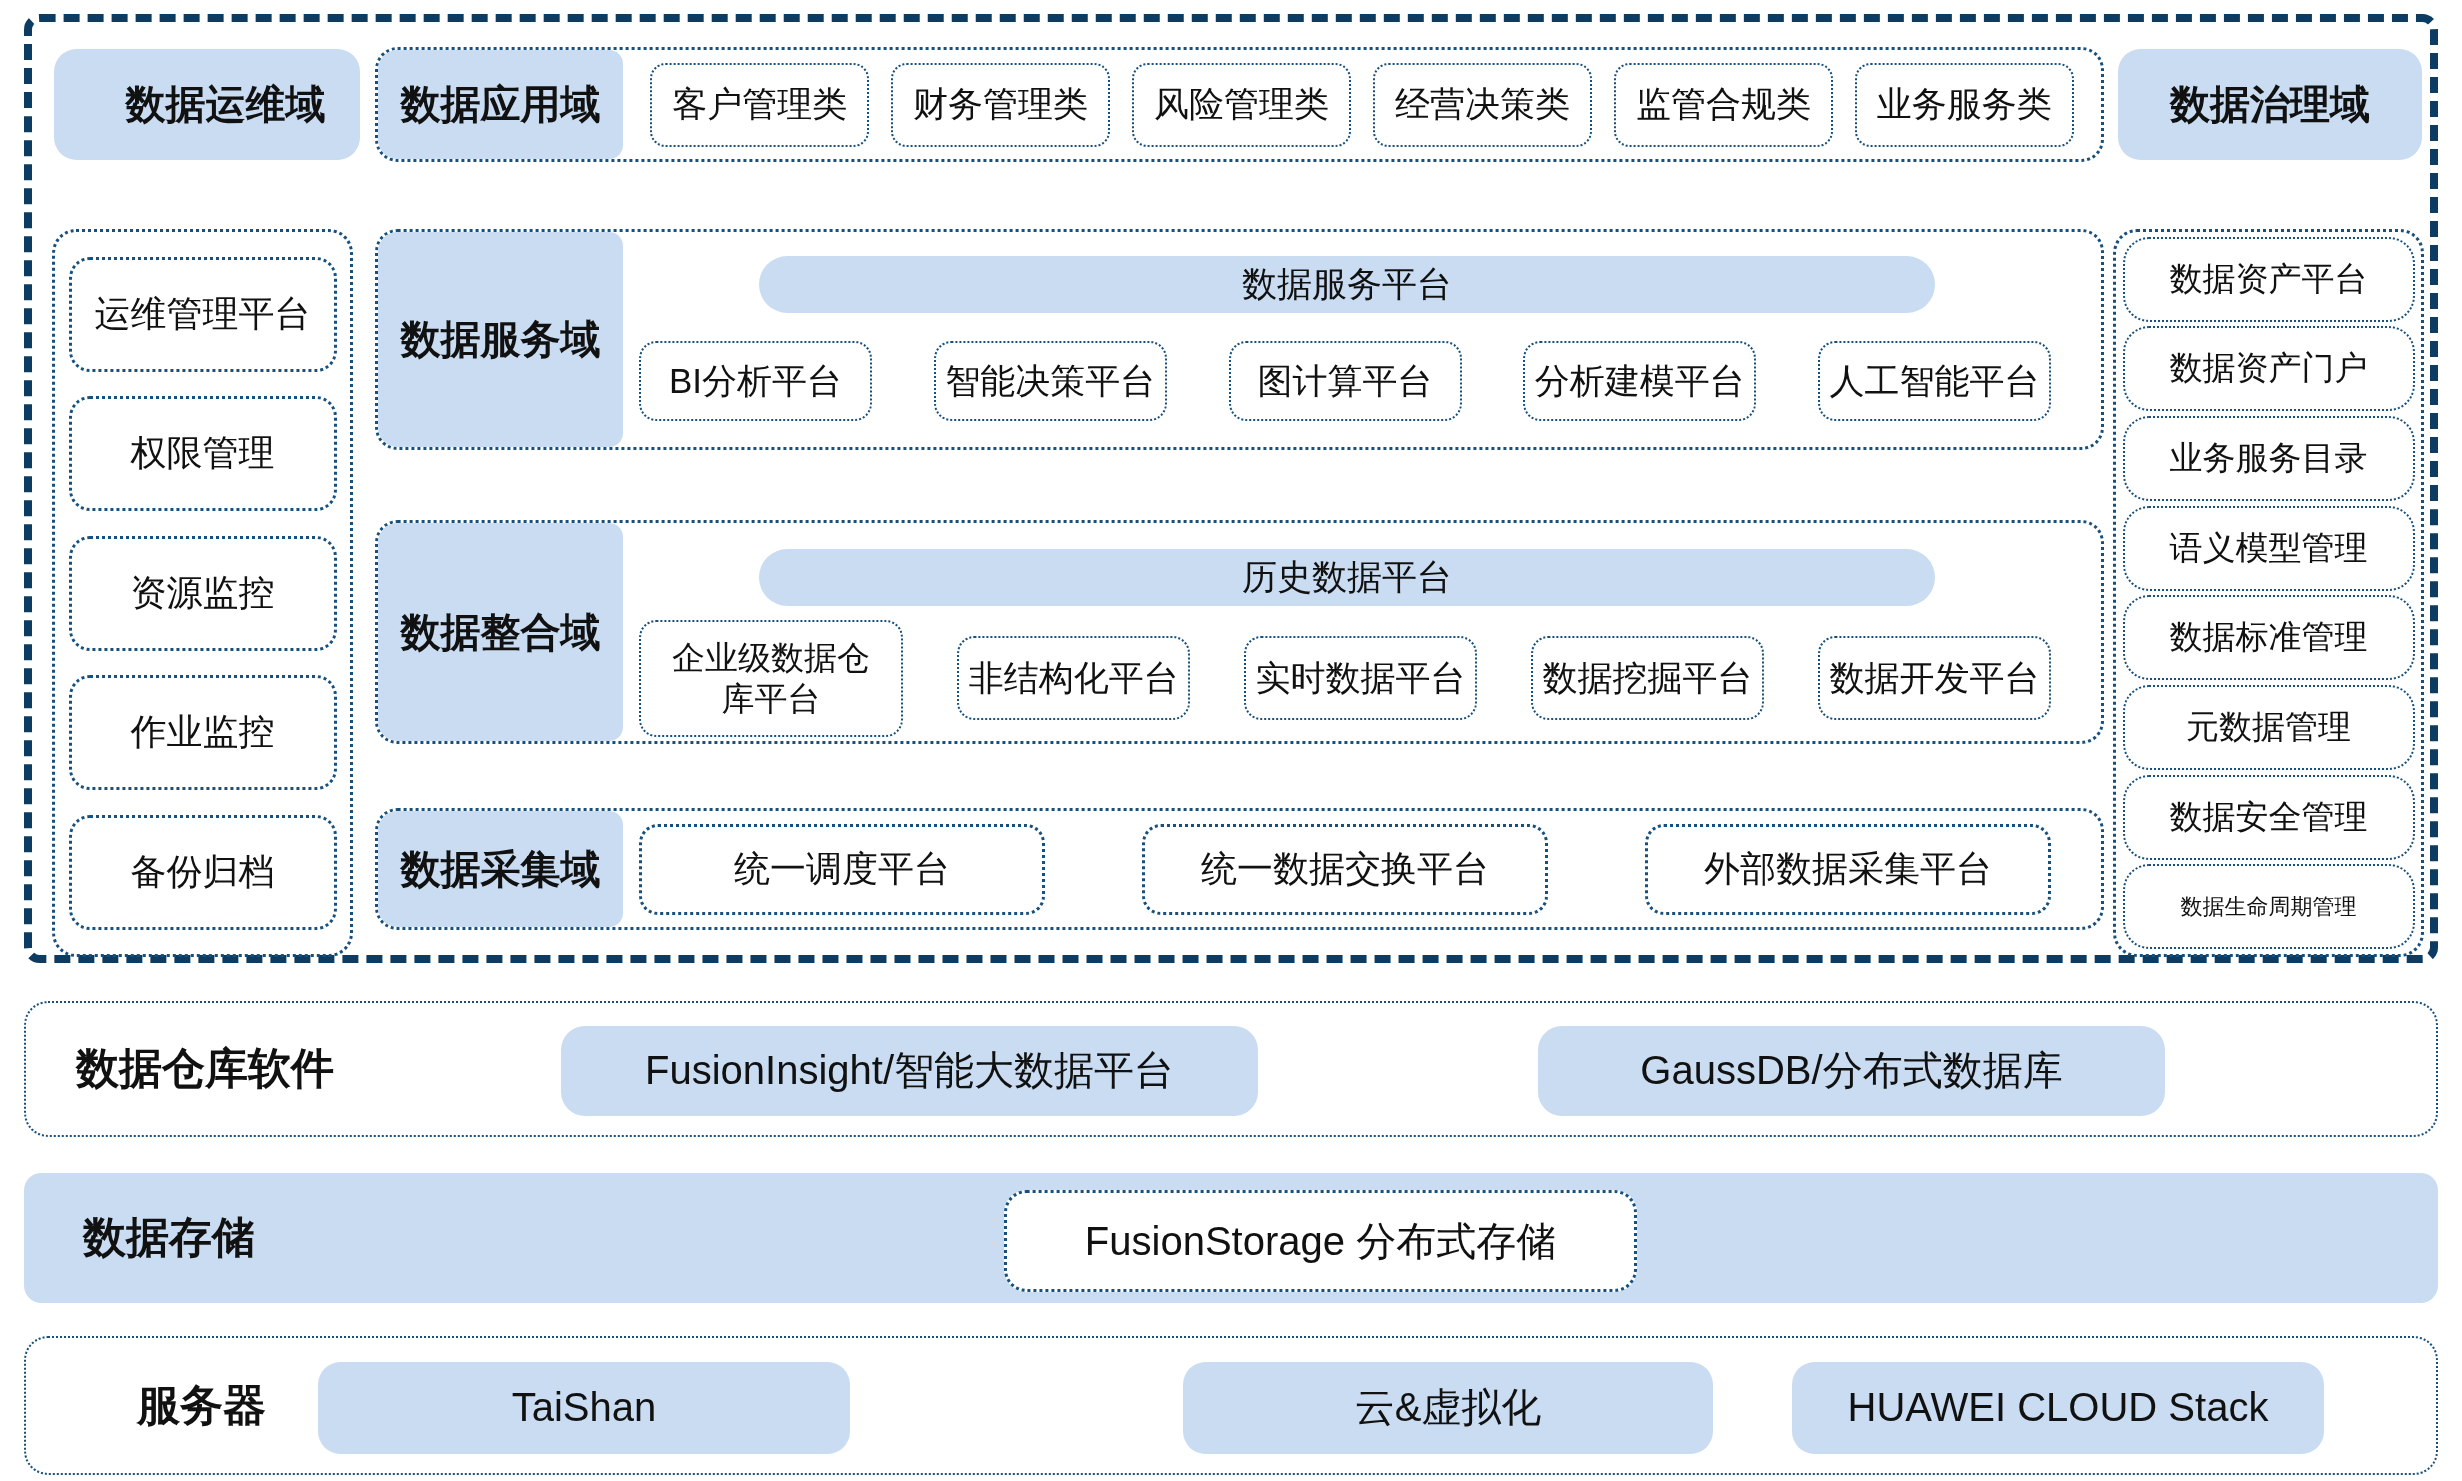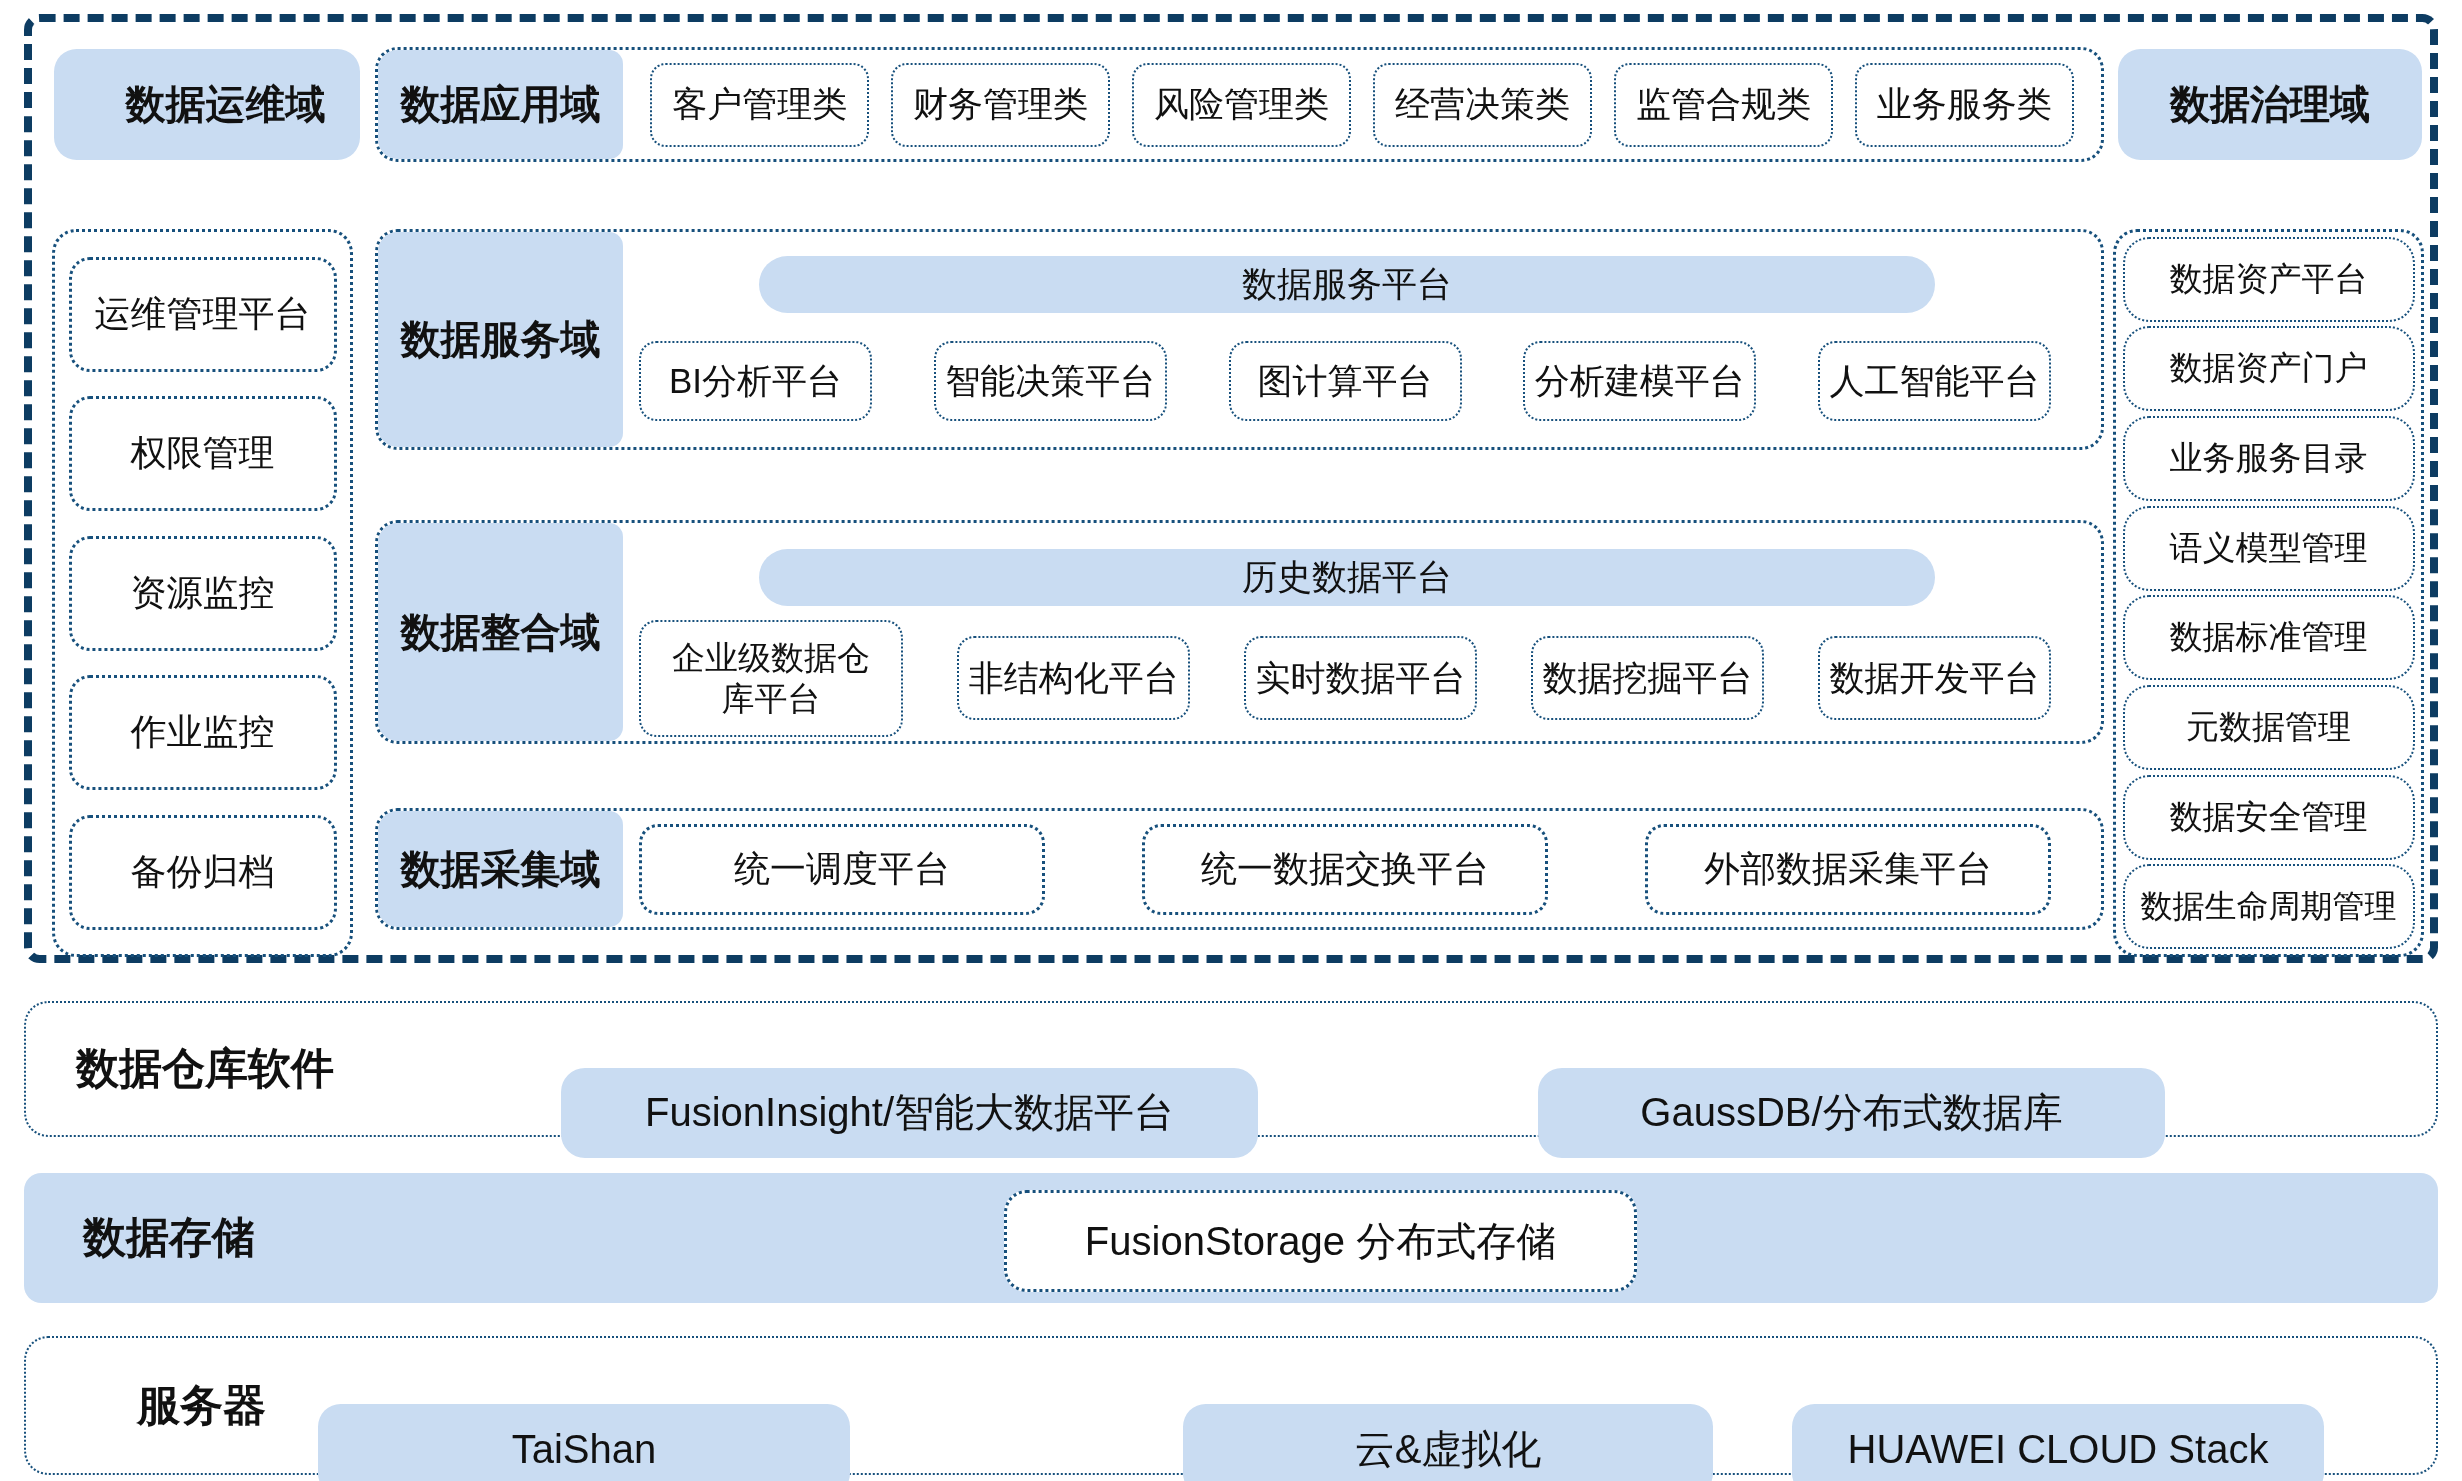--- a/index.html
+++ b/index.html
@@ -27,21 +27,21 @@
   .app-label{width:245px;flex:0 0 245px;font-size:40px;}
   .app-items{flex:1;display:flex;align-items:center;justify-content:space-evenly;padding:0 5.2px;}
   .app-item{width:215px;height:80px;border-radius:15.6px;font-size:35px;white-space:nowrap;}
   
   .side-col{top:229px;width:301px;height:728px;border-radius:24px;
     display:flex;flex-direction:column;align-items:center;justify-content:space-evenly;}
   .left-col{left:52px;text-align:center;}
   .right-col{left:2113px;width:311px;}
   .left-item{width:262px;height:109px;border-radius:21px;font-size:36px;white-space:nowrap;}
   .right-item{width:288px;height:81px;border-radius:26px;font-size:33px;white-space:nowrap;}
-  .right-item.small{font-size:32px;}
+  .right-item.small{font-size:22px;}
   
   .mid-row{left:375px;width:1729px;border-radius:22.6px;overflow:hidden;}
   .svc-row{top:229px;height:221px;}
   .int-row{top:520px;height:224px;}
   .col-row{top:808px;height:122px;}
   .row-label{position:absolute;left:0;top:0;bottom:0;width:245px;font-size:40px;}
   .band{position:absolute;left:381px;top:24px;width:1176px;height:57px;
     border-radius:29px;font-size:35px;}
   .int-row .band{top:26px;}
   .row-items{position:absolute;left:261px;right:50px;display:flex;
@@ -56,21 +56,21 @@
   
   .bottom-frame{left:24px;width:2414px;border-radius:24px;}
   .dw-row{top:1001px;height:136px;}
   .server-row{top:1336px;height:139px;}
   .storage-row{left:24px;top:1173px;width:2414px;height:130px;border-radius:17.4px;}
   .bottom-label{position:absolute;top:0;bottom:0;display:flex;align-items:center;
     font-size:43px;font-weight:bold;white-space:nowrap;}
   .dw-label{left:50px;}
   .storage-label{left:59px;}
   .server-label{left:111px;}
-  .pill-blue{position:absolute;border-radius:24px;font-size:40px;white-space:nowrap;margin-top:42px;}
+  .pill-blue{position:absolute;border-radius:24px;font-size:40px;white-space:nowrap;}
   .fi-box{left:535px;top:22.6px;width:697px;height:90px;}
   .gauss-box{left:1512px;top:22.6px;width:627px;height:90px;}
   .fs-box{position:absolute;left:980px;top:17.4px;width:627px;height:96px;
     background:#fff;border-radius:22.6px;font-size:40px;white-space:nowrap;}
   .taishan-box{left:292px;top:23.5px;width:532px;height:92px;border-radius:22.6px;}
   .cloud-box{left:1157px;top:23.5px;width:530px;height:92px;border-radius:22.6px;}
   .hcs-box{left:1766px;top:23.5px;width:532px;height:92px;border-radius:22.6px;}
 </style>
 </head>
 <body>

